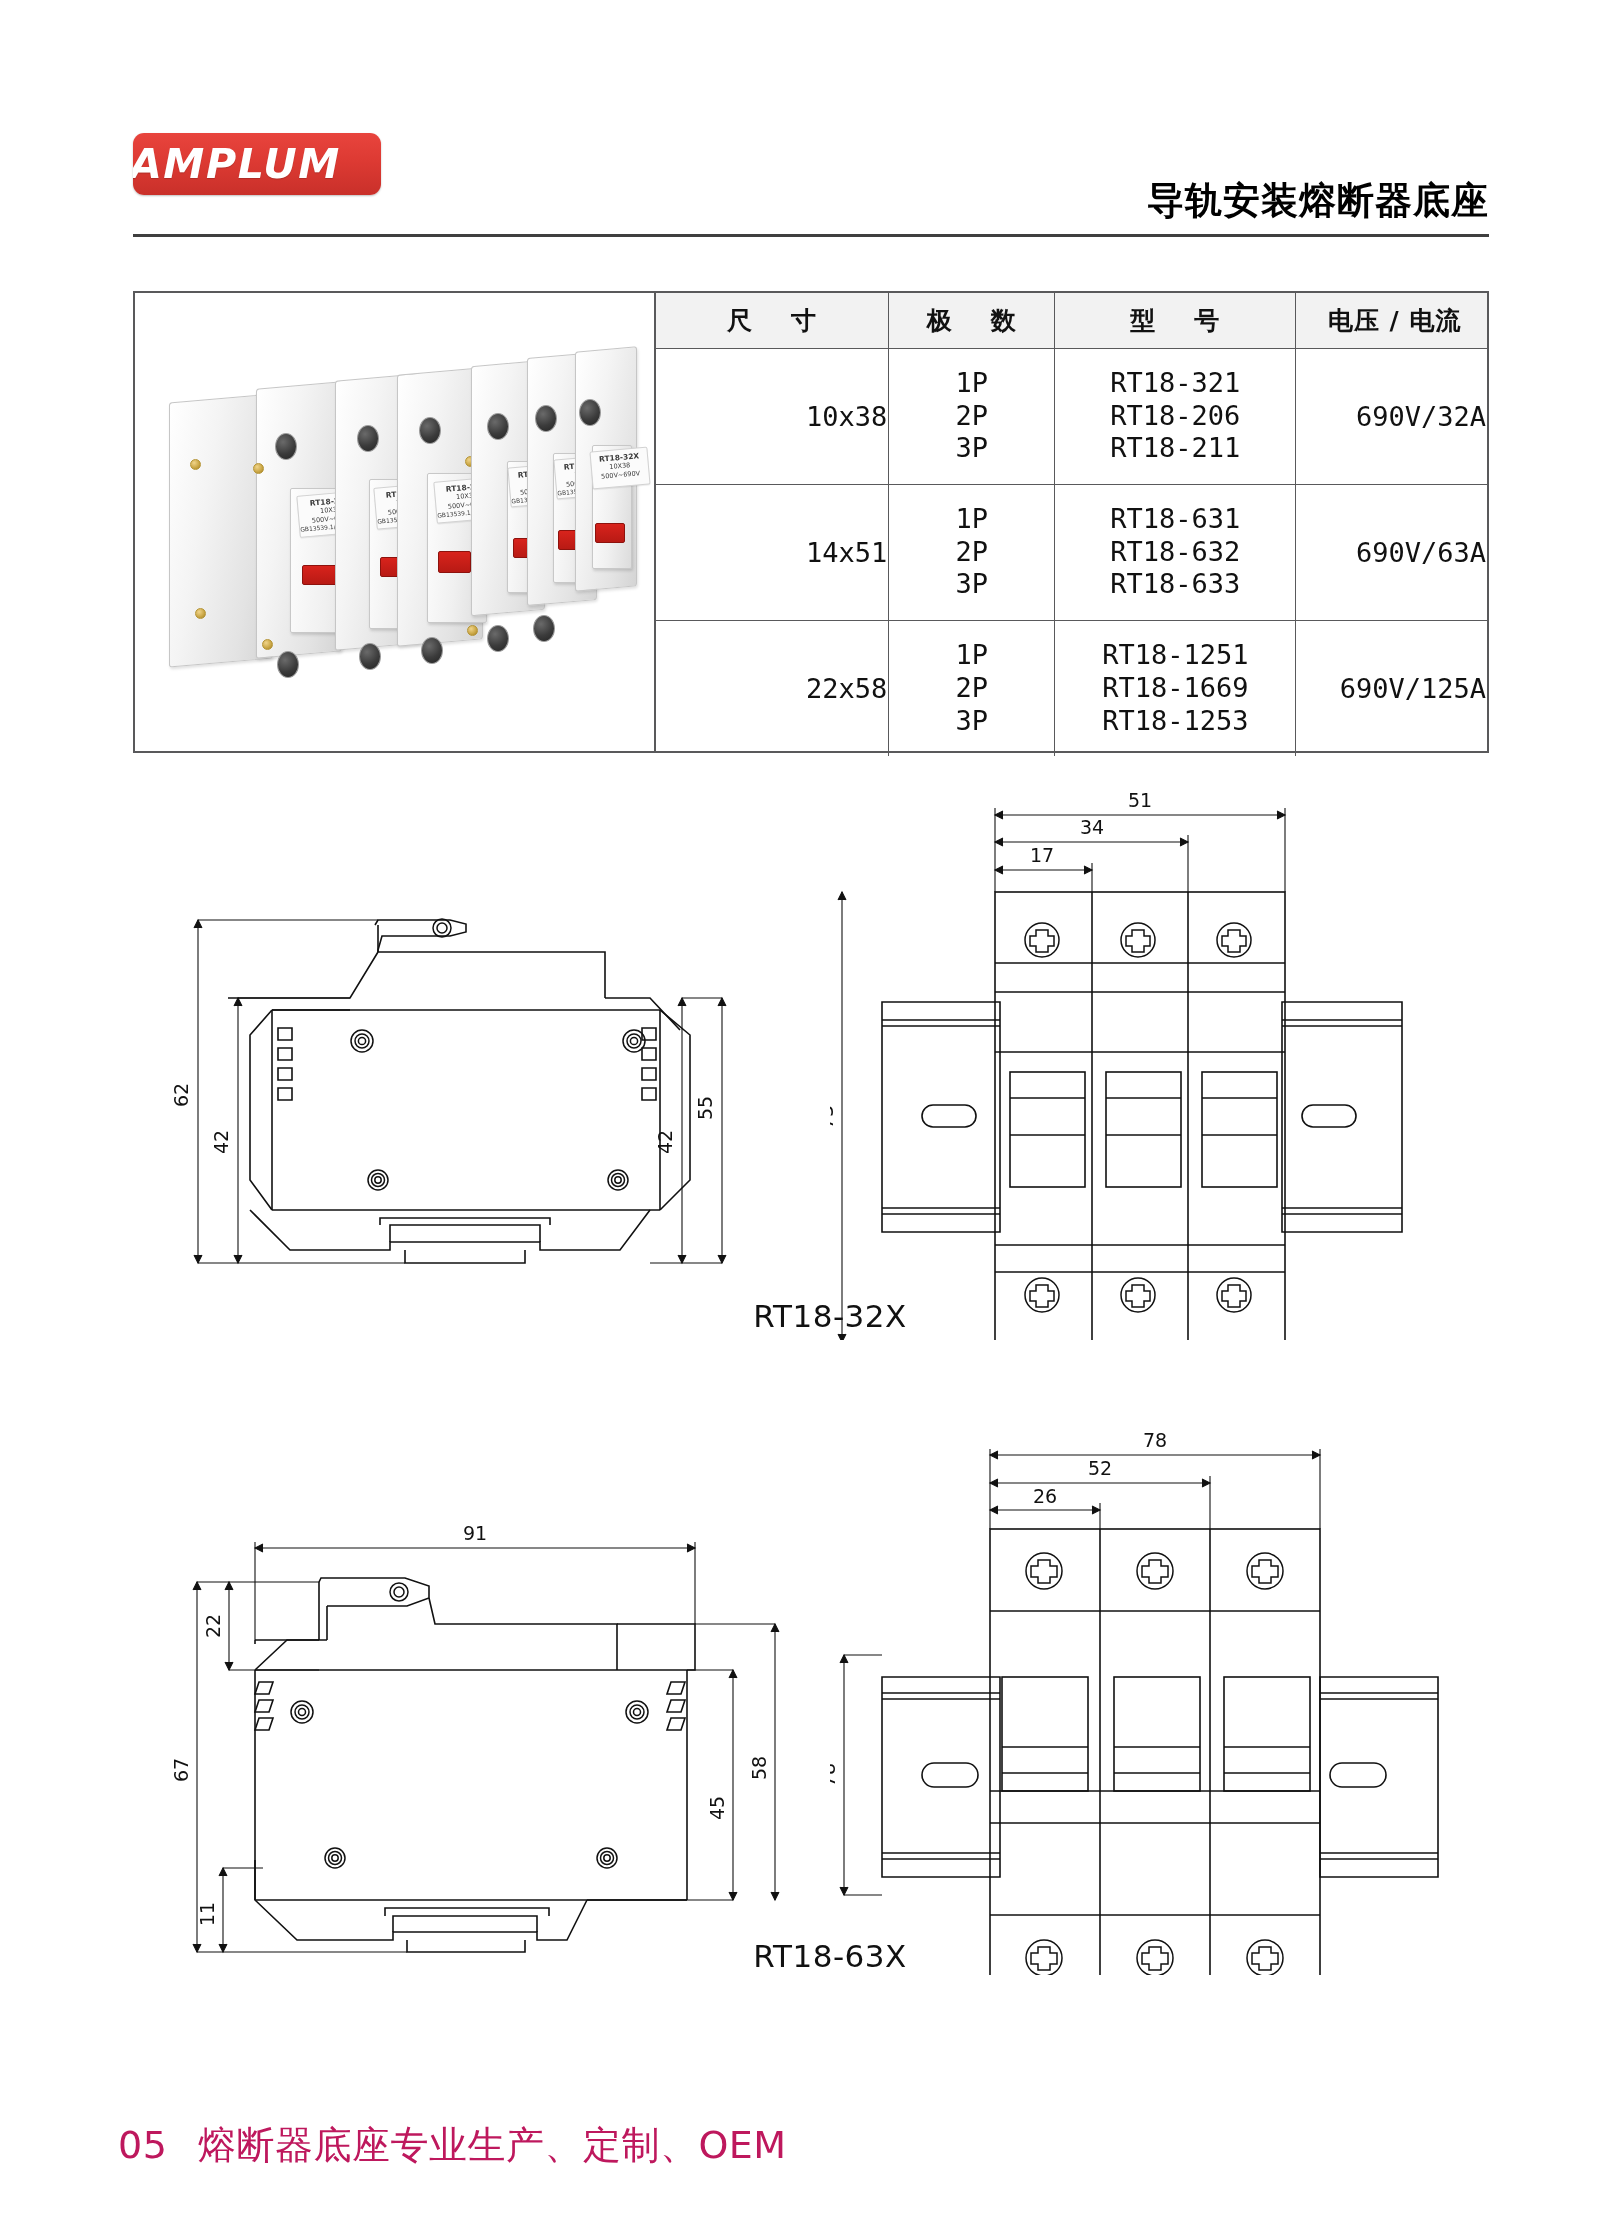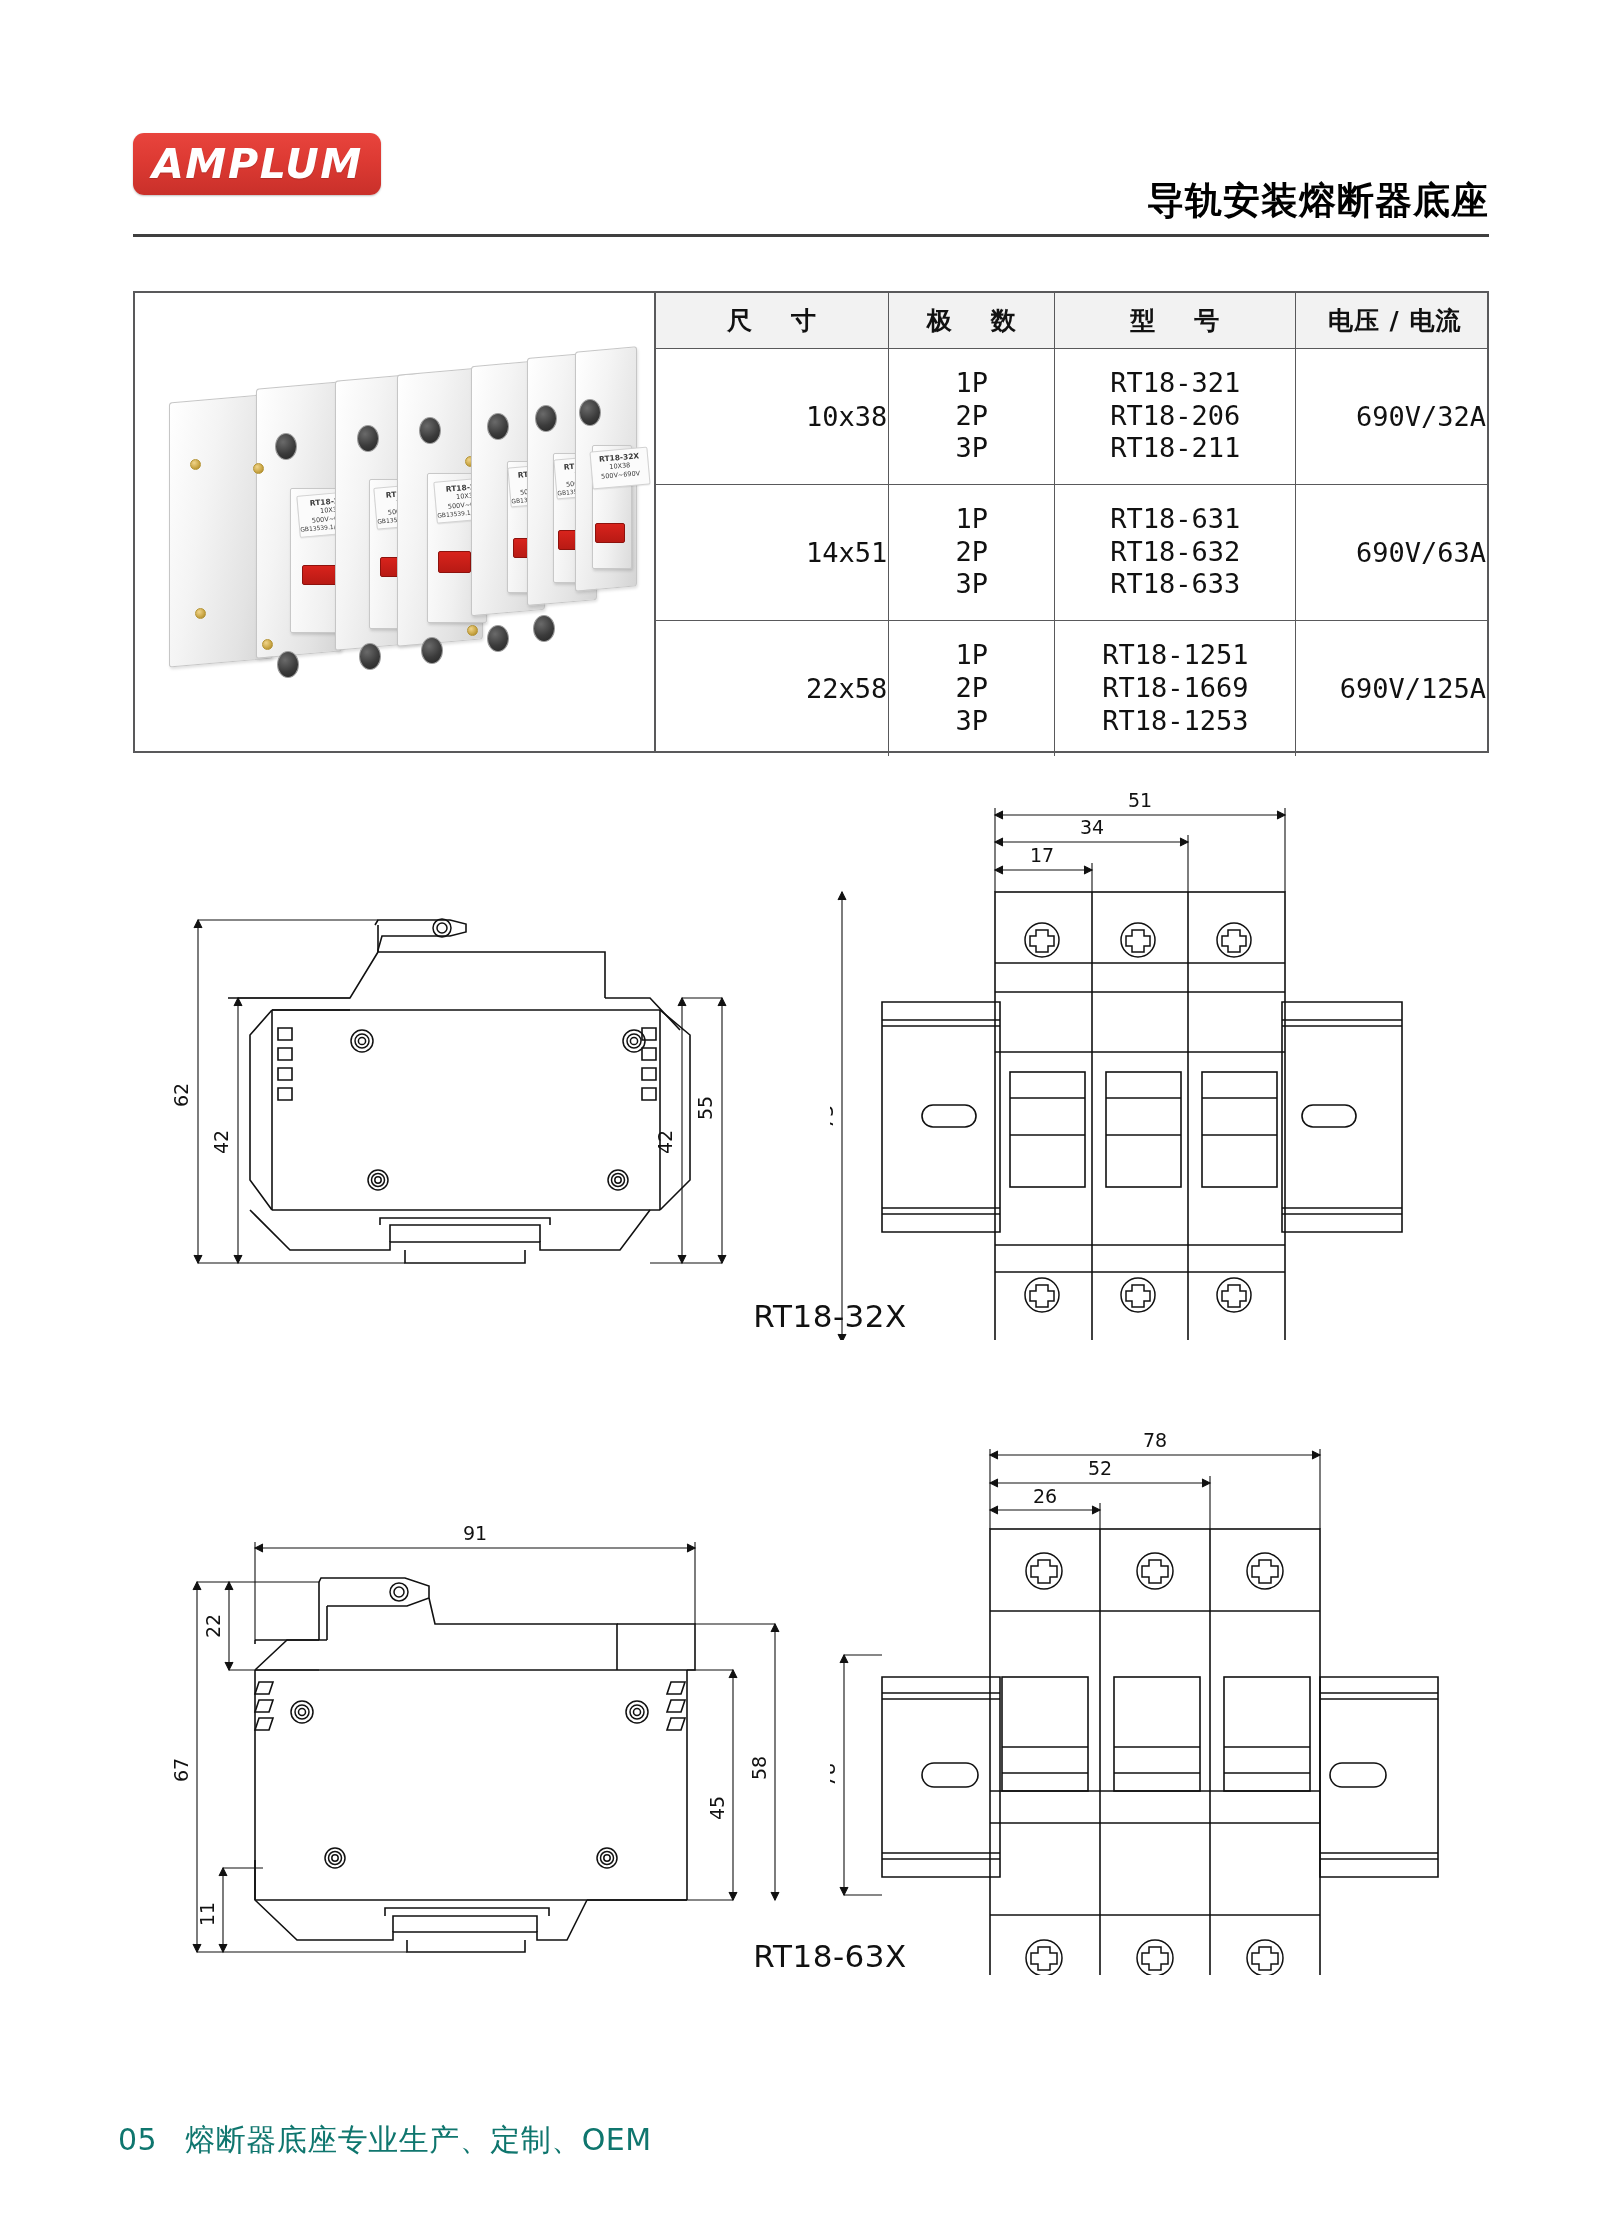--- a/index.html
+++ b/index.html
@@ -23,21 +23,21 @@
   }
   .logo-box {
     position: absolute;
     left: 133px; top: 133px;
     width: 248px; height: 62px;
     border-radius: 11px;
     background: linear-gradient(180deg, #e8443d 0%, #dd3a33 45%, #c9302a 100%);
     box-shadow: 0 1px 2px rgba(0,0,0,.25);
     display: flex;
     align-items: center;
-    justify-content: center;
+    justify-content: flex-start;
     overflow: hidden;
   }
   .logo-text {
     font-family: "DejaVu Sans", sans-serif;
     font-style: italic;
     font-weight: 700;
     font-size: 40px;
     letter-spacing: 1.5px;
     color: #ffffff;
     line-height: 1;
@@ -192,22 +192,22 @@
     font-size: 19px;
     fill: #111;
   }
 
   
   .footer {
     position: absolute;
     left: 118px;
     top: 2120px;
     font-family: "DejaVu Sans", "Liberation Sans", sans-serif;
-    font-size: 30px;
-    color: #0f766e;
+    font-size: 38px;
+    color: #be185d;
     letter-spacing: .5px;
     white-space: nowrap;
   }
   .footer .pg { margin-right: 18px; }
 </style>
 </head>
 <body>
 
 <div class="header">
   <div class="logo-box">

